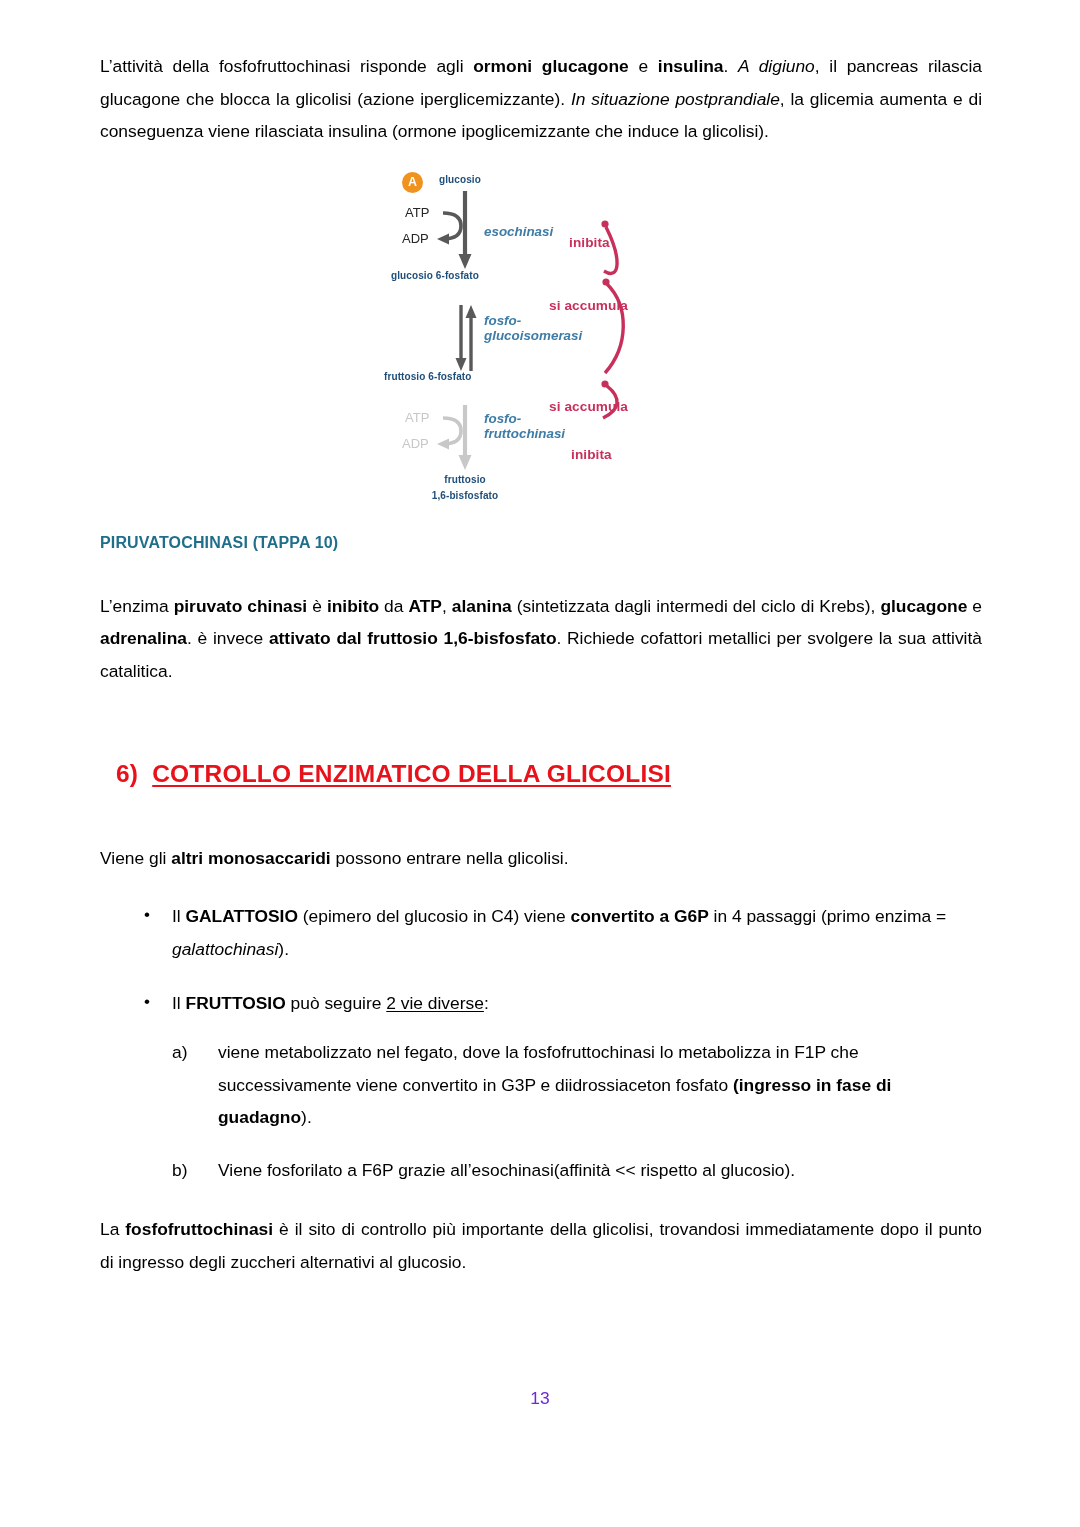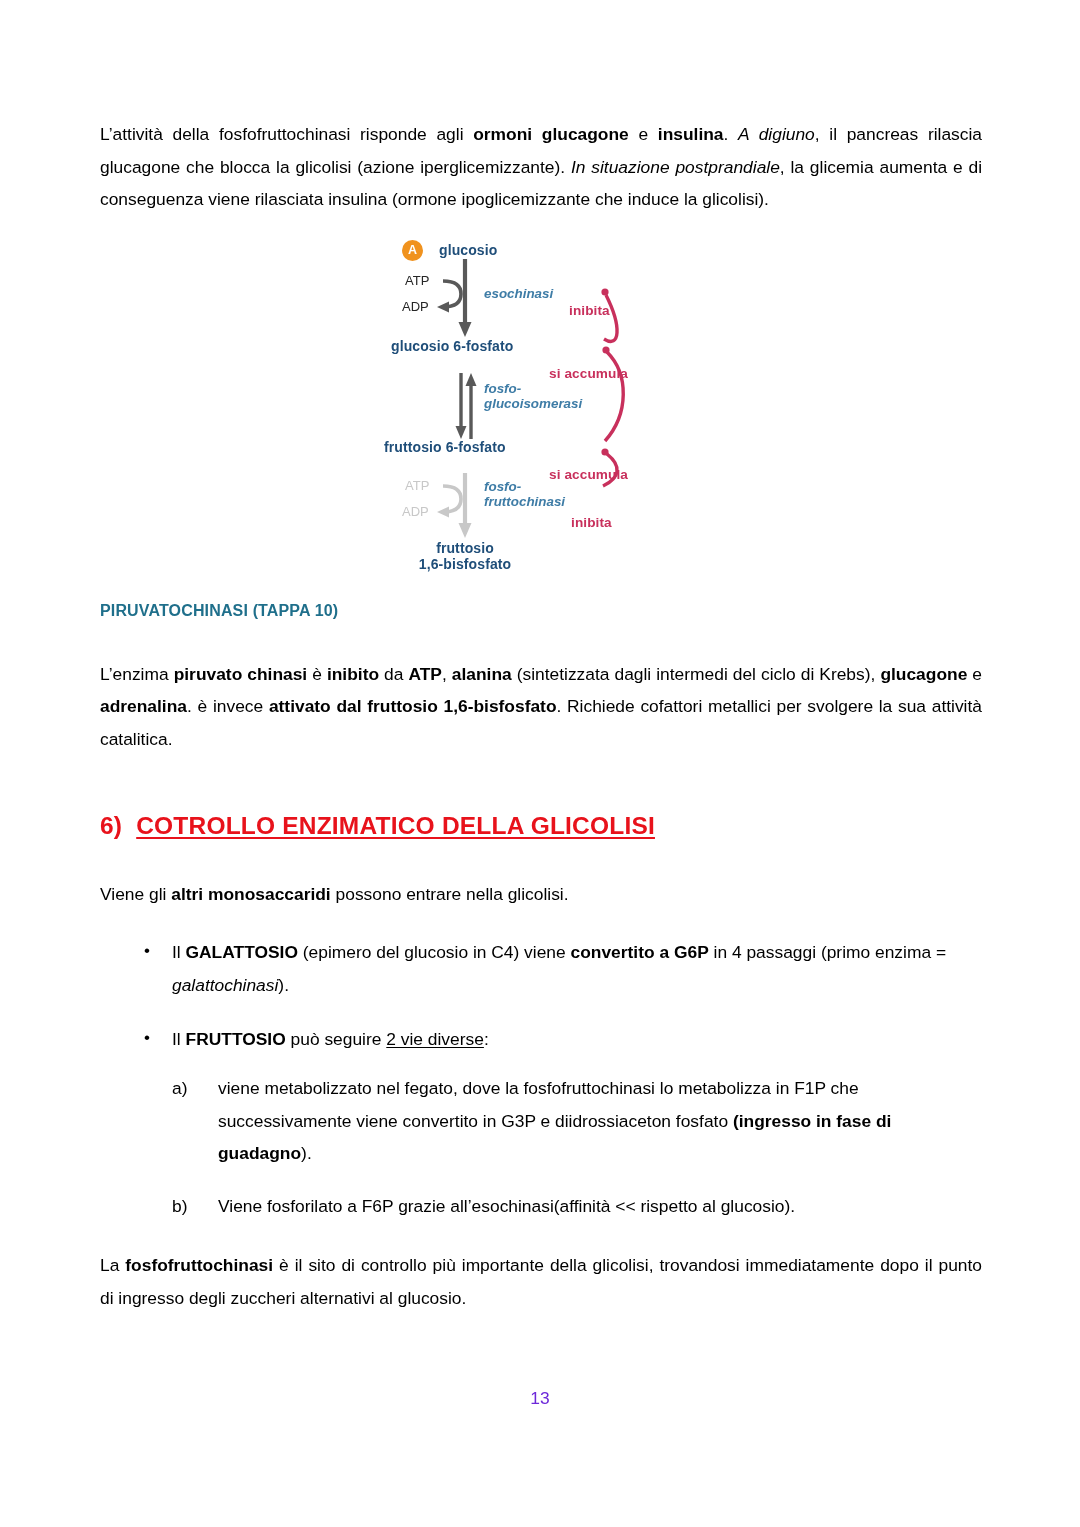--- a/index.html
+++ b/index.html
@@ -14,21 +14,21 @@
     font-family: "Liberation Serif", "DejaVu Serif", serif;
     color: #000000;
     position: relative;
     overflow: hidden;
   }
   .page {
     position: relative;
     width: 1080px;
     height: 1255px;
     box-sizing: border-box;
-    padding: 118px 98px 0 100px;
+    padding: 50px 98px 0 100px;
   }
 
   
   .para {
     font-family: "Liberation Sans", "DejaVu Sans", sans-serif;
     font-size: 17.4px;
     line-height: 32.6px;
     text-align: justify;
     color: #000;
     margin: 0;
@@ -45,21 +45,21 @@
   }
   .figure {
     position: relative;
     width: 300px;
     height: 348px;
     font-family: "Liberation Sans", "DejaVu Sans", sans-serif;
   }
   .fig-el { position: absolute; white-space: nowrap; }
 
   .metabolite {
-    font-size: 14px;
+    font-size: 10px;
     font-weight: 700;
     color: #1F4E79;
     letter-spacing: .1px;
   }
   .metabolite.center2 { text-align: center; line-height: 16.5px; }
 
   .enzyme {
     font-size: 13.4px;
     font-weight: 700;
     font-style: italic;
@@ -105,21 +105,21 @@
     font-weight: 700;
     color: #1F6F8B;
     margin: 0;
     letter-spacing: .15px;
   }
   .h-red {
     font-family: "Liberation Sans", "DejaVu Sans", sans-serif;
     font-size: 24.5px;
     font-weight: 700;
     color: #E8121B;
-    margin: 0;
+    margin: 16px;
     letter-spacing: .2px;
   }
   .h-red .num { text-decoration: none; }
   .h-red .title { text-decoration: underline; text-underline-offset: 3px; }
 
   
   ul.bullets {
     list-style: none;
     margin: 8px;
     padding: 0;
@@ -239,21 +239,21 @@
       <div class="fig-el metabolite" style="left:48px; top:8px;">glucosio</div>
       <div class="fig-el metabolite" style="left:0px; top:104px;">glucosio 6-fosfato</div>
       <div class="fig-el metabolite" style="left:-7px; top:205px;">fruttosio 6-fosfato</div>
       <div class="fig-el metabolite center2" style="left:14px; top:306px; width:120px;"><span>fruttosio</span><br><span>1,6-bisfosfato</span></div>
 
       <div class="fig-el cofactor" style="left:14px; top:39px;">ATP</div>
       <div class="fig-el cofactor" style="left:11px; top:65px;">ADP</div>
       <div class="fig-el cofactor dim" style="left:14px; top:244px;">ATP</div>
       <div class="fig-el cofactor dim" style="left:11px; top:270px;">ADP</div>
 
-      <div class="fig-el enzyme" style="left:93px; top:52px;font-style:italic;">esochinasi</div>
+      <div class="fig-el enzyme" style="left:93px; top:58px;font-style:italic;">esochinasi</div>
       <div class="fig-el enzyme" style="left:93px; top:147px;"><span>fosfo-</span><br><span>glucoisomerasi</span></div>
       <div class="fig-el enzyme" style="left:93px; top:245px;"><span>fosfo-</span><br><span>fruttochinasi</span></div>
 
       <div class="fig-el regtext" style="left:178px; top:41px;">inibita</div>
       <div class="fig-el regtext" style="left:158px; top:104px;">si accumula</div>
       <div class="fig-el regtext" style="left:158px; top:205px;">si accumula</div>
       <div class="fig-el regtext" style="left:180px; top:253px;">inibita</div>
     </div>
   </div>
 

